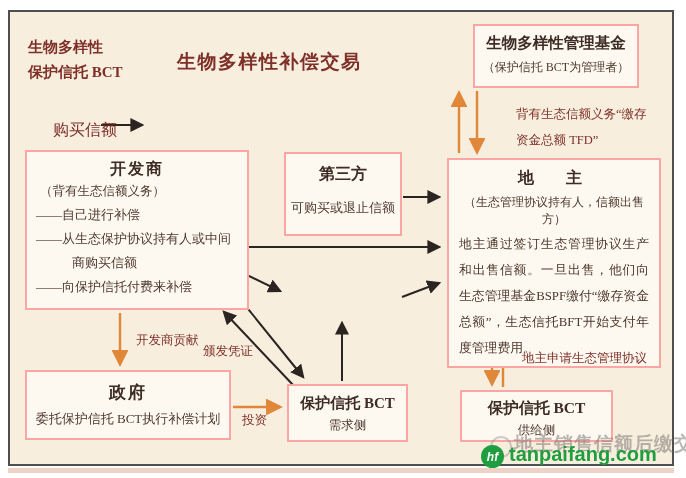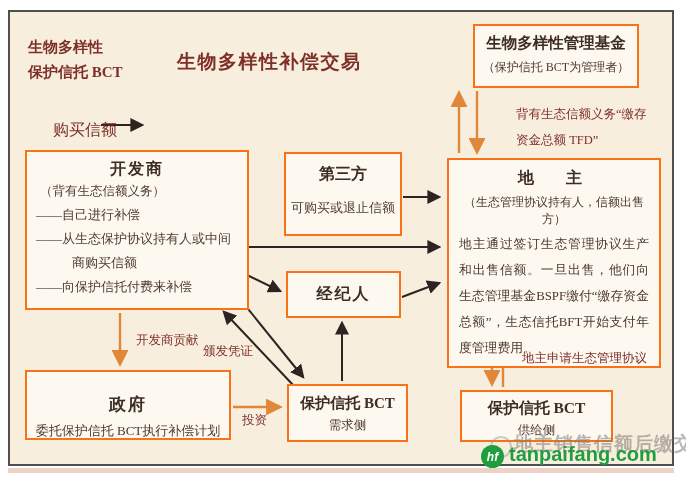--- a/index.html
+++ b/index.html
@@ -7,21 +7,21 @@
     --text_brown:#4E382E; --arrow_orange:#E0873A; --arrow_black:#2B2421;
     --watermark_green:#1E9E3E;
   }
   html,body{margin:0;padding:0;}
   body{font-family:"Liberation Serif","DejaVu Serif",serif;}
   #stage{position:relative;width:686px;height:478px;background:#ffffff;overflow:hidden;}
   #frame{position:absolute;left:8px;top:10px;width:662px;height:452px;
     border:2px solid #4f4f4f;background:var(--background);}
   #artifact-strip{position:absolute;left:8px;top:468px;width:666px;height:5px;background:#EED2C6;}
   svg.overlay{position:absolute;left:0;top:0;pointer-events:none;}
-  .box{position:absolute;background:var(--box_fill);border:2px solid #f97316;
+  .box{position:absolute;background:var(--box_fill);border:2px solid #fca5a5;
     box-sizing:border-box;color:var(--text_brown);}
   .box .btitle{text-align:center;font-size:16px;font-weight:bold;color:#3E2D25;}
   .box .bsub{text-align:center;font-size:12.5px;}
   .lbl{position:absolute;color:var(--heading_red);font-size:12.5px;white-space:nowrap;}
   
   #corner-label{position:absolute;left:28px;top:35px;font-size:15px;line-height:25px;
     color:var(--heading_red);font-weight:bold;}
   #main-title{position:absolute;left:177px;top:49px;font-size:19px;font-weight:bold;
     letter-spacing:1.5px;color:var(--heading_red);}
   #legend-label{position:absolute;left:53px;top:120px;font-size:16px;color:var(--heading_red);}
@@ -37,21 +37,21 @@
   #box-third{left:284px;top:152px;width:118px;height:84px;padding-top:10px;}
   #box-third .bsub{margin-top:14px;font-size:13px;}
   #box-landowner{left:447px;top:158px;width:214px;height:210px;padding:8px 10px;}
   #box-landowner .btitle{letter-spacing:8px;}
   #box-landowner .bsub{margin-top:5px;font-size:12px;}
   #box-landowner .bbody{margin-top:3px;font-size:12.8px;line-height:26px;text-align:justify;}
   #box-broker{left:286px;top:271px;width:115px;height:47px;display:flex;
     align-items:center;justify-content:center;}
   #box-broker .btitle{letter-spacing:2px;}
   #box-government{left:25px;top:370px;width:206px;height:70px;padding-top:9px;}
-  #box-government .btitle{font-size:17px;letter-spacing:2px;margin-top:12px;}
+  #box-government .btitle{font-size:17px;letter-spacing:2px;}
   #box-government .bsub{margin-top:6px;font-size:13px;}
   #box-demand{left:287px;top:384px;width:121px;height:58px;padding-top:8px;}
   #box-demand .btitle{font-size:15px;}
   #box-demand .bsub{margin-top:4px;}
   #box-supply{left:460px;top:390px;width:153px;height:52px;padding-top:6px;}
   #box-supply .btitle{font-size:15.5px;}
   #box-supply .bsub{margin-top:3px;}
   
   #deposit-note{left:516px;top:101px;line-height:26px;}
   #label-contribution{left:136px;top:332px;}
@@ -133,23 +133,20 @@
     <div class="btitle">第三方</div>
     <div class="bsub">可购买或退止信额</div>
   </div>
 
   <div class="box" id="box-landowner">
     <div class="btitle">地　主</div>
     <div class="bsub">（生态管理协议持有人，信额出售方）</div>
     <div class="bbody">地主通过签订生态管理协议生产和出售信额。一旦出售，他们向生态管理基金BSPF缴付“缴存资金总额”，生态信托BFT开始支付年度管理费用。</div>
   </div>
 
-  <div class="box" id="box-broker">
-    <div class="btitle">经纪人</div>
-  </div>
 
   <div class="box" id="box-government">
     <div class="btitle">政府</div>
     <div class="bsub">委托保护信托 BCT执行补偿计划</div>
   </div>
 
   <div class="box" id="box-demand">
     <div class="btitle">保护信托 BCT</div>
     <div class="bsub">需求侧</div>
   </div>

